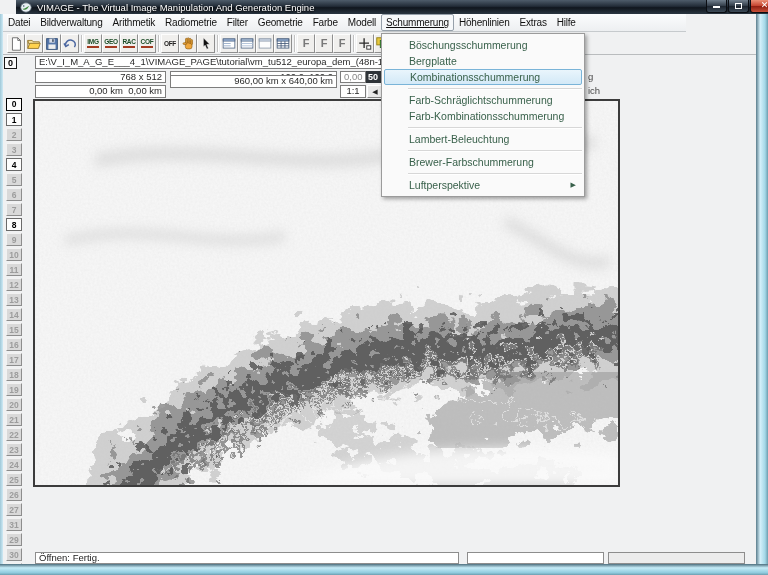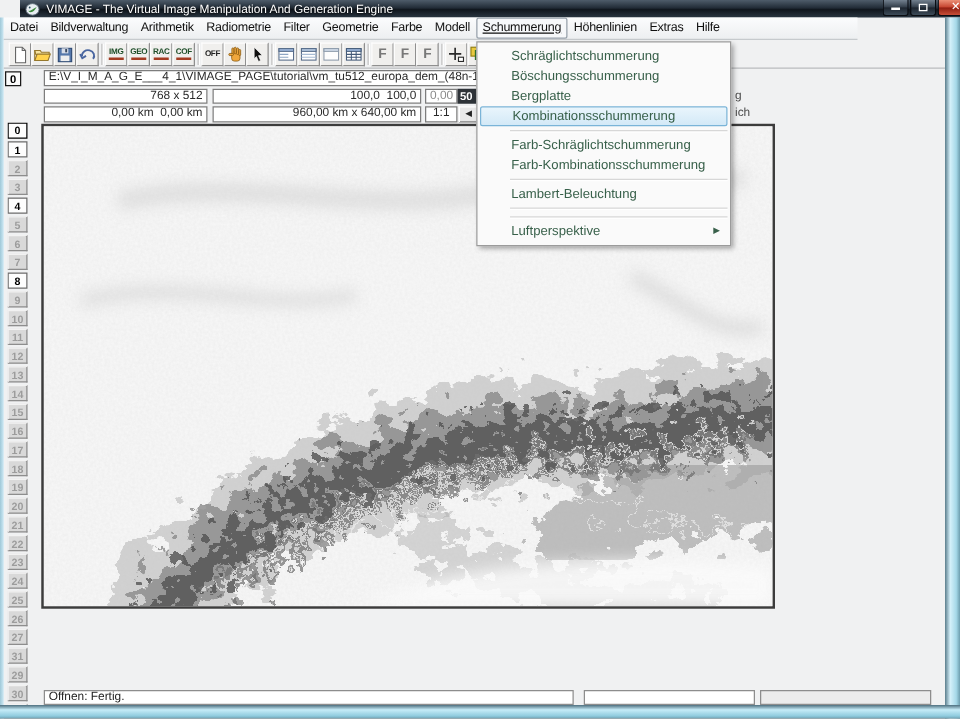--- a/index.html
+++ b/index.html
@@ -252,21 +252,21 @@
 
   <div class="slot0-box">0</div>
   <div class="ibox" style="left:35px;top:56px;width:533px;">E:\V_I_M_A_G_E___4_1\VIMAGE_PAGE\tutorial\vm_tu512_europa_dem_(48n-10p50e).fix</div>
 
   <div class="ibox right" style="left:35px;top:70.5px;width:131px;">768 x 512</div>
   <div class="ibox right" style="left:170px;top:70.5px;width:167px;padding-left:12px;">100,0  100,0</div>
   <div class="ibox right" style="left:340px;top:70.5px;width:26px;color:#8a8a8a;">0,00</div>
   <div class="dark-box">50</div>
 
   <div class="ibox right" style="left:35px;top:85px;width:131px;">0,00 km  0,00 km</div>
-  <div class="ibox right" style="left:170px;top:85px;width:167px;">960,00 km x 640,00 km</div>
+  <div class="ibox right" style="left:170px;top:75px;width:167px;">960,00 km x 640,00 km</div>
   <div class="ibox center" style="left:340px;top:85px;width:26px;">1:1</div>
   <div class="nav-btn">◀</div>
 
   <div class="frag" id="frag2" style="top: 71px; left: 588px;">g</div>
   <div class="frag" id="frag3" style="top: 85px; left: 588px;">ich</div>
 
   <div class="slotbar" id="slotbar">
       <div class="slot on sel">0</div>
       <div class="slot on">1</div>
       <div class="slot">2</div>
@@ -347,27 +347,27 @@
 
       <path d="M250 384 C330 350 440 340 583 352 L583 384 Z" fill="#fafafa" opacity="0.85" filter="url(#soft)"></path>
     </svg>
   </div>
 
   <div class="sbox" style="left:35px;top:551.5px;width:424px;">Öffnen: Fertig.</div>
   <div class="sbox" style="left:467px;top:551.5px;width:137px;"></div>
   <div class="sbox gray" style="left:608px;top:551.5px;width:137px;"></div>
 
   <div class="dropdown" id="dropdown" style="left: 381px;">
-      <div class="dd-item">Schräglichtschummerung</div>
       <div class="dd-item">Böschungsschummerung</div>
       <div class="dd-item">Bergplatte</div>
       <div class="dd-item hl">Kombinationsschummerung</div>
       <div class="dd-sep"></div>
       <div class="dd-item">Farb-Schräglichtschummerung</div>
       <div class="dd-item">Farb-Kombinationsschummerung</div>
       <div class="dd-sep"></div>
       <div class="dd-item">Lambert-Beleuchtung</div>
       <div class="dd-sep"></div>
+      <div class="dd-item">Brewer-Farbschummerung</div>
       <div class="dd-sep"></div>
       <div class="dd-item">Luftperspektive<span class="arrow">▶</span></div>
     </div>
 
 </div>
 
 </body></html>

